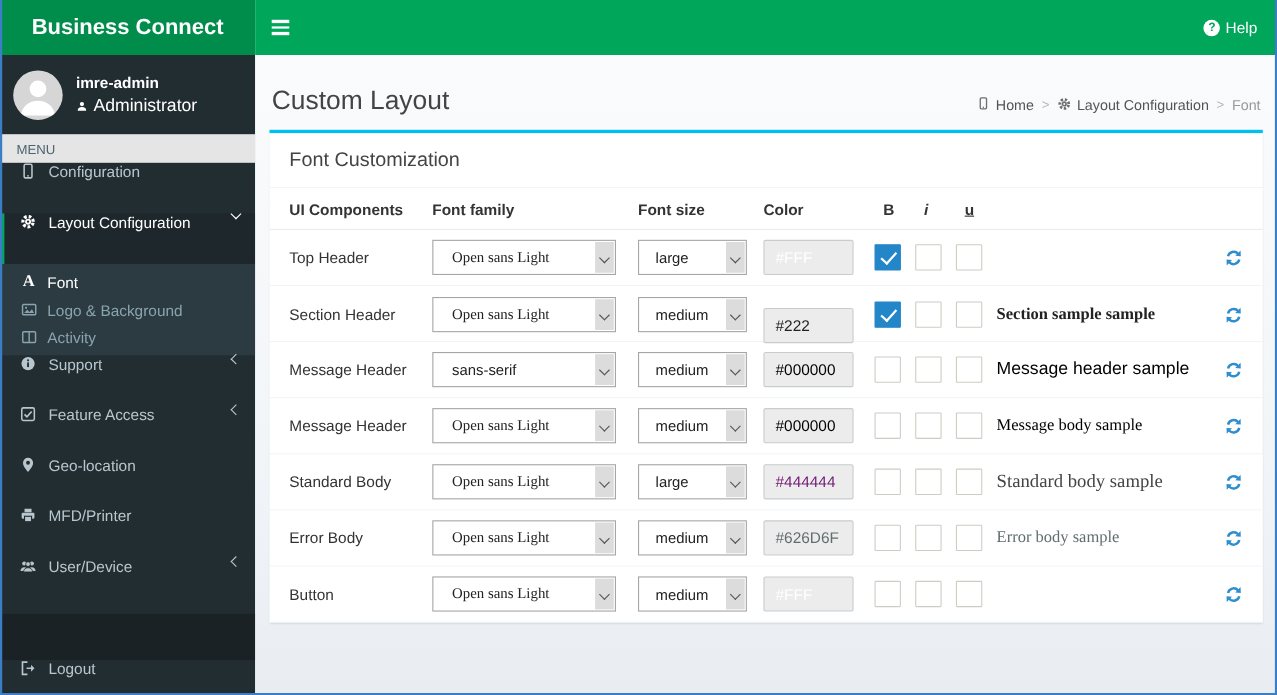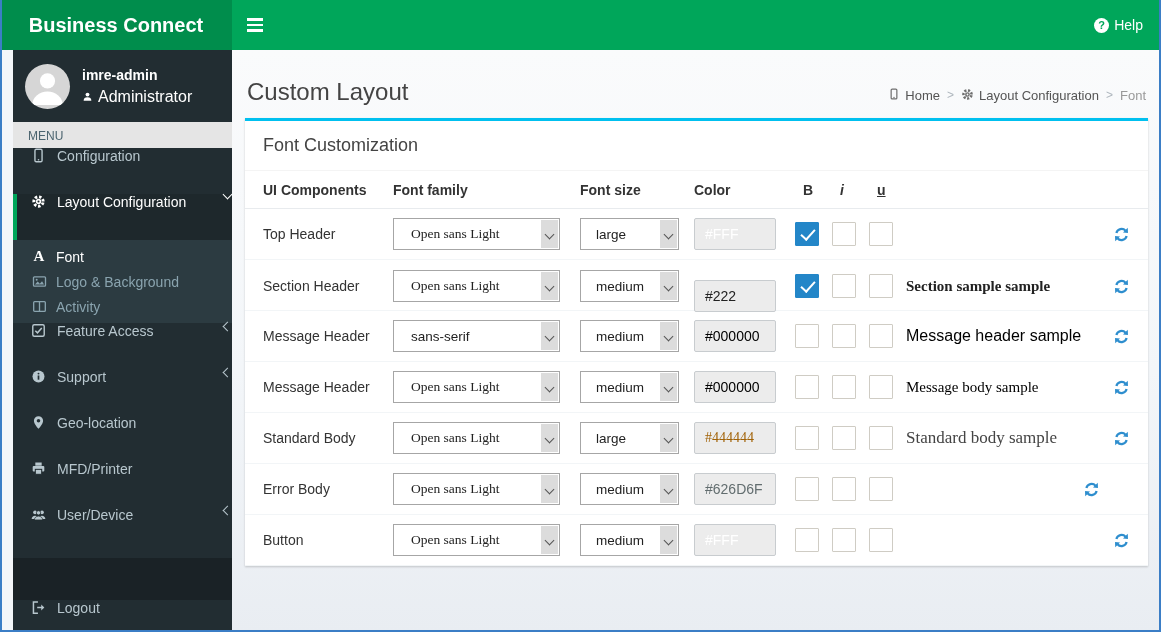--- a/index.html
+++ b/index.html
@@ -20,21 +20,21 @@
   .navbar { flex:1; background:#00a65a; display:flex; align-items:center; justify-content:space-between; }
   .hamburger { width:45px; height:50px; display:flex; flex-direction:column; justify-content:center;
                align-items:center; gap:3px; cursor:pointer; }
   .hamburger i { width:16px; height:2.5px; background:#fff; display:block; }
   .help { color:#fff; font-size:14px; display:flex; align-items:center; gap:5px;
           padding:0 18px; height:50px; cursor:pointer; }
   .qcircle { width:15px; height:15px; background:#fff; color:#00a65a; border-radius:50%;
              font-size:11px; font-weight:bold; display:flex; align-items:center; justify-content:center; }
 
   
-  .sidebar { position:absolute; left:0; top:50px; width:232px; bottom:0; background:#222d32;margin-left:13px; }
+  .sidebar { position:absolute; left:0; top:50px; width:232px; bottom:0; background:#222d32; }
   .user-panel { display:flex; align-items:center; padding:12px 10px 12px 12px; height:72px; }
   .avatar { width:45px; height:45px; border-radius:50%; background:#d6d6d6; overflow:hidden; flex:0 0 45px; }
   .user-meta { margin-left:12px; }
   .user-name { color:#fff; font-size:14px; font-weight:bold; margin-bottom:5px; }
   .user-role { color:#fff; font-size:16px; display:flex; align-items:center; gap:5px; }
   .menu-header { background:#e5e5e5; color:#4b646f; font-size:12px; padding:7px 8px 7px 15px; height:26px; }
 
   .sitem { display:flex; align-items:flex-start; height:46px; padding-left:11px; padding-right:14px;
            border-left:4px solid transparent; color:#b8c7ce; font-size:14px; cursor:pointer; }
   .sitem .sico { width:20px; margin-right:9px; display:flex; justify-content:center; color:#b8c7ce; }
@@ -197,37 +197,37 @@
             <line x1="8" y1="2.8" x2="8" y2="13.2" stroke="currentColor" stroke-width="1.4"></line>
           </svg>
       </span>
       <span>Activity</span>
     </div>
   </div>
 
   <div class="sitem">
     <span class="sico">
       <svg viewBox="0 0 16 16" width="15" height="15">
-          <rect x="1.9" y="1.9" width="12.2" height="12.2" rx="1.6" fill="none" stroke="currentColor" stroke-width="1.5"></rect>
-          <path d="M4.6 8.2l2.3 2.3 4.6-5.1" fill="none" stroke="currentColor" stroke-width="1.6"></path>
-        </svg>
-    </span>
-    <span class="grow">Feature Access</span>
-    <span class="chev left"></span>
-  </div>
-
-  <div class="sitem">
-    <span class="sico">
-      <svg viewBox="0 0 16 16" width="15" height="15">
           <circle cx="8" cy="8" r="6.4" fill="currentColor"></circle>
           <rect x="7.1" y="6.9" width="1.8" height="4.5" fill="#222d32"></rect>
           <circle cx="8" cy="4.9" r="1" fill="#222d32"></circle>
         </svg>
     </span>
     <span class="grow">Support</span>
+    <span class="chev left"></span>
+  </div>
+
+  <div class="sitem">
+    <span class="sico">
+      <svg viewBox="0 0 16 16" width="15" height="15">
+          <rect x="1.9" y="1.9" width="12.2" height="12.2" rx="1.6" fill="none" stroke="currentColor" stroke-width="1.5"></rect>
+          <path d="M4.6 8.2l2.3 2.3 4.6-5.1" fill="none" stroke="currentColor" stroke-width="1.6"></path>
+        </svg>
+    </span>
+    <span class="grow">Feature Access</span>
     <span class="chev left"></span>
   </div>
 
   <div class="sitem">
     <span class="sico">
       <svg viewBox="0 0 16 16" width="15" height="15">
           <path d="M8 1.3a4.9 4.9 0 0 0-4.9 4.9C3.1 9.8 8 14.8 8 14.8s4.9-5 4.9-8.6A4.9 4.9 0 0 0 8 1.3z" fill="currentColor"></path>
           <circle cx="8" cy="6.1" r="1.9" fill="#222d32"></circle>
         </svg>
     </span>
@@ -463,21 +463,21 @@
       <div>
           <div class="sel ff-serif">
             <span>Open sans Light</span>
           </div>
         </div>
       <div>
           <div class="sel sz ff-sans">
             <span>large</span>
           </div>
         </div>
-      <div><input class="color-input" value="#444444" style="color: #a16207; font-family: Liberation Serif, serif;"></div>
+      <div><input class="color-input" value="#444444" style="color: #701a75;"></div>
       <div>
           <div class="cb"></div>
         </div>
       <div>
           <div class="cb"></div>
         </div>
       <div>
           <div class="cb"></div>
         </div>
       <span class="sample r4" style="color: rgb(68, 68, 68);">Standard body sample</span>
@@ -508,20 +508,21 @@
       <div><input class="color-input" value="#626D6F" style="color: rgb(98, 109, 111);"></div>
       <div>
           <div class="cb"></div>
         </div>
       <div>
           <div class="cb"></div>
         </div>
       <div>
           <div class="cb"></div>
         </div>
+      <span class="sample r5" style="color: rgb(98, 109, 111);">Error body sample</span>
       <span class="refresh">
         <svg viewBox="0 0 16 16" width="17" height="17">
             <g fill="none" stroke="currentColor" stroke-width="2.1">
               <path d="M3.2 6.6a5 5 0 0 1 8.6-2.2"></path>
               <path d="M12.8 9.4a5 5 0 0 1-8.6 2.2"></path>
             </g>
             <path fill="currentColor" d="M13.9 1.6l.2 5-4.7-.4z"></path>
             <path fill="currentColor" d="M2.1 14.4l-.2-5 4.7.4z"></path>
           </svg>
       </span>

